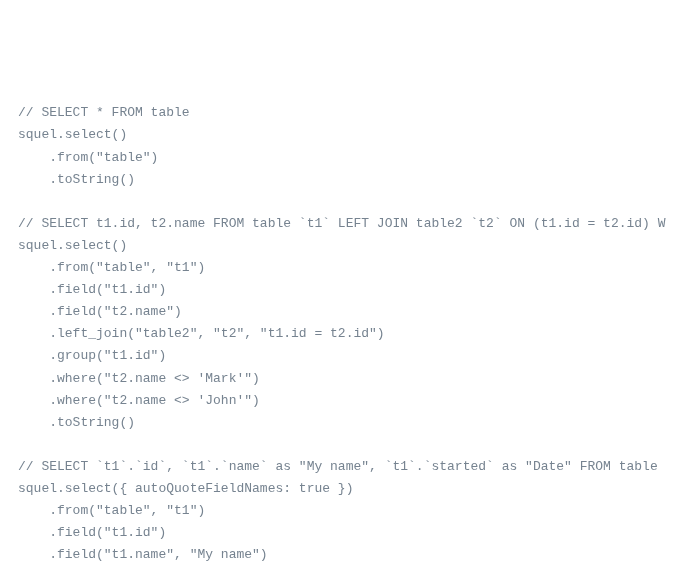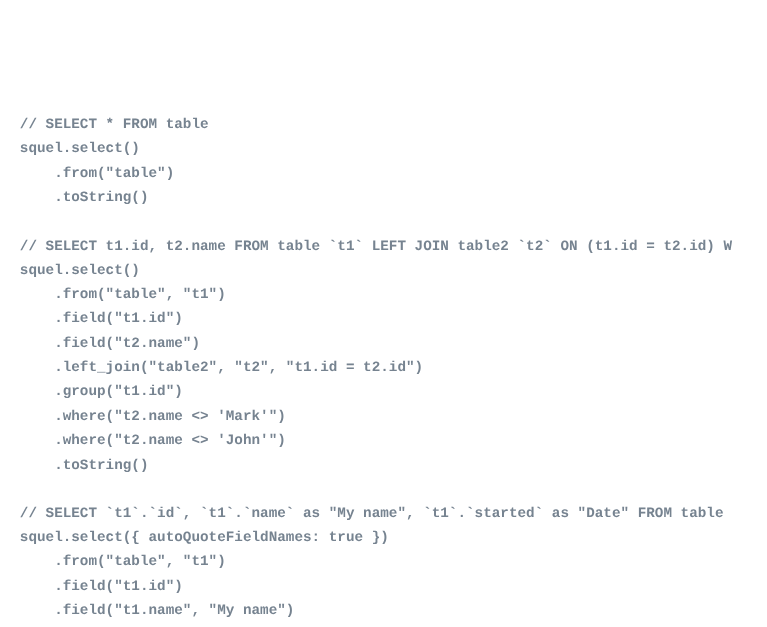--- a/index.html
+++ b/index.html
@@ -12,21 +12,20 @@
       font-size: 13px;
       line-height: 1.7;
       color: #768390;
       background: #ffffff;
       padding: 14px 18px;
       white-space: pre;
       overflow-x: hidden;
     }
     .line {
       display: block;
-      font-weight: bold;
     }
   </style>
 </head>
 <body>
 
 
 
 <div id="code-container"><span class="line">// SELECT * FROM table</span><span class="line">squel.select()</span><span class="line">    .from("table")</span><span class="line">    .toString()</span><span class="line">&nbsp;</span><span class="line">// SELECT t1.id, t2.name FROM table `t1` LEFT JOIN table2 `t2` ON (t1.id = t2.id) W</span><span class="line">squel.select()</span><span class="line">    .from("table", "t1")</span><span class="line">    .field("t1.id")</span><span class="line">    .field("t2.name")</span><span class="line">    .left_join("table2", "t2", "t1.id = t2.id")</span><span class="line">    .group("t1.id")</span><span class="line">    .where("t2.name &lt;&gt; 'Mark'")</span><span class="line">    .where("t2.name &lt;&gt; 'John'")</span><span class="line">    .toString()</span><span class="line">&nbsp;</span><span class="line">// SELECT `t1`.`id`, `t1`.`name` as "My name", `t1`.`started` as "Date" FROM table </span><span class="line">squel.select({ autoQuoteFieldNames: true })</span><span class="line">    .from("table", "t1")</span><span class="line">    .field("t1.id")</span><span class="line">    .field("t1.name", "My name")</span><span class="line">    .field("t1.started", "Date")</span></div>
 
 

